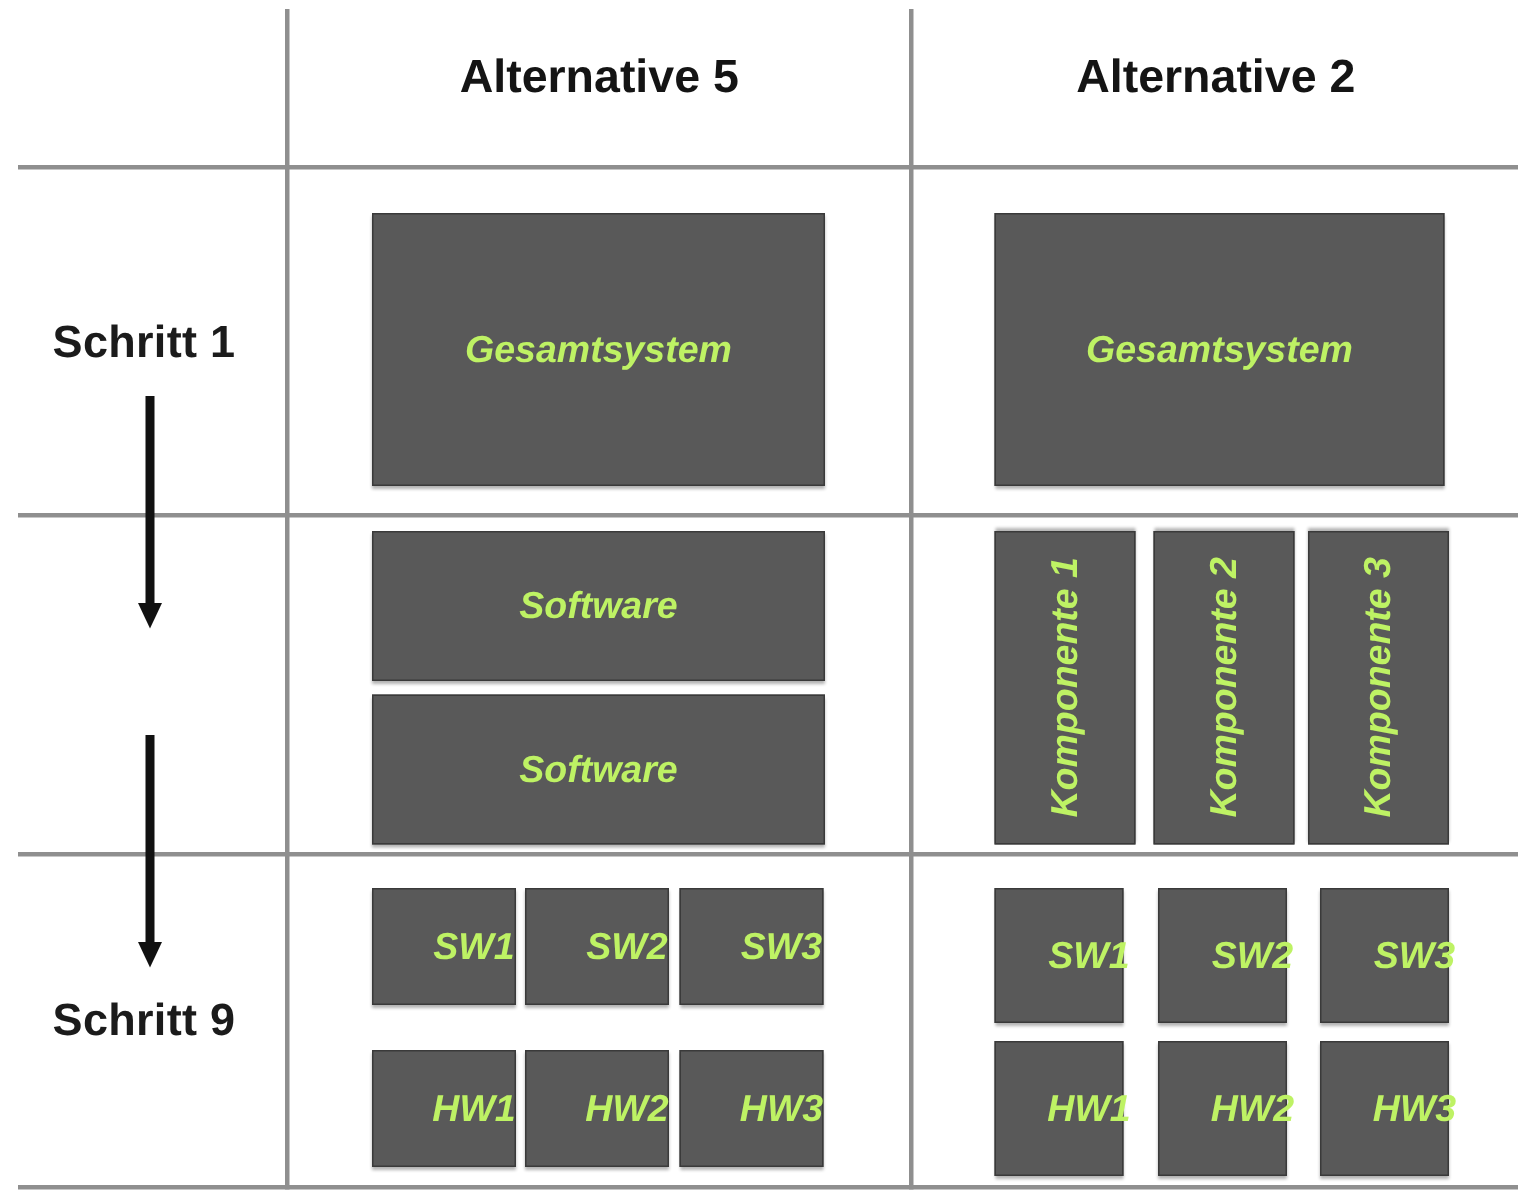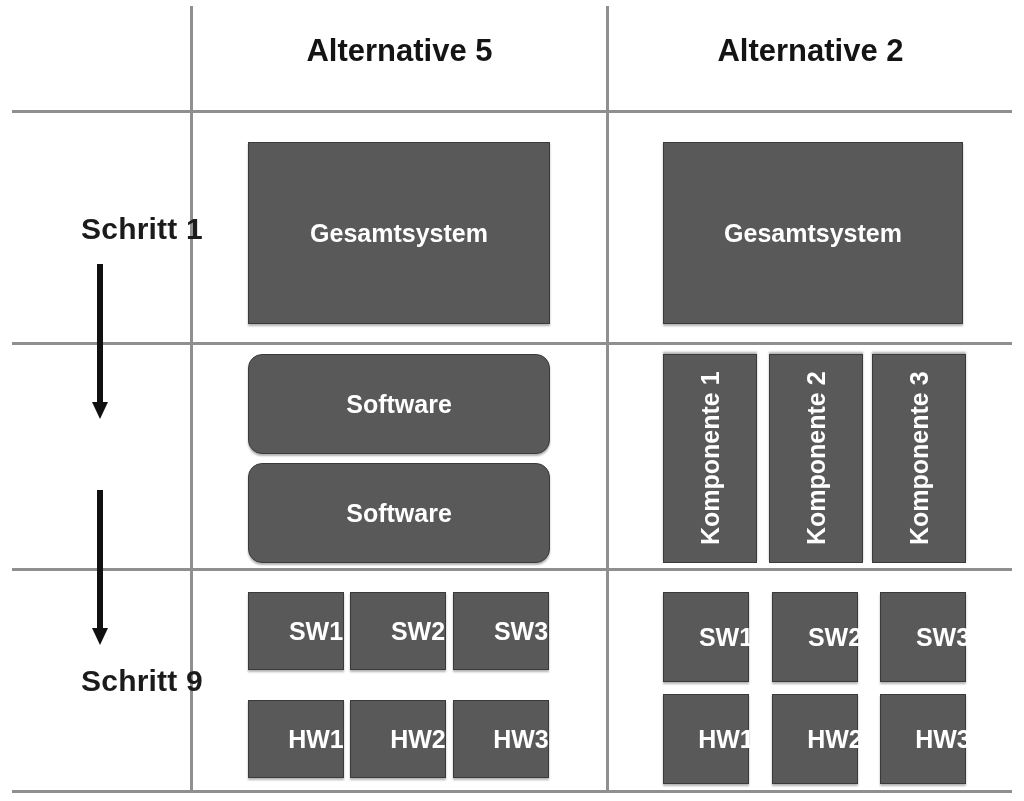--- a/index.html
+++ b/index.html
@@ -39,21 +39,20 @@
   .step-label {
     position: absolute;
     left: 0;
     width: 192px;
     text-align: center;
     font-size: 30px;
     font-weight: 700;
     color: #1b1b1b;
     letter-spacing: .2px;
     white-space: nowrap;
-    margin-left: 46px;
   }
 
   
   .arrow {
     position: absolute;
     left: 92px;
     width: 16px;
   }
   .arrow .shaft {
     position: absolute;
@@ -75,26 +74,27 @@
   
   .blk {
     position: absolute;
     background: #595959;
     border: 1px solid #3a3a3a;
     box-shadow: 0 2px 2px rgba(0,0,0,.30);
     box-sizing: border-box;
     display: flex;
     align-items: center;
     justify-content: center;
-    color: #ffffff;
+    color: #bef264;
     font-weight: 700;
     line-height: 1.05;
+    font-style: italic;
   }
   .blk.big   { font-size: 25px; }
-  .blk.mid   { font-size: 25px; border-radius: 14px; }
+  .blk.mid   { font-size: 25px; }
   .blk.small { font-size: 25px; padding-left: 40px; }
   .blk.vert {
     writing-mode: vertical-rl;
     transform: rotate(180deg);
     font-size: 25px;
   }
 
   
   .col-title {
     position: absolute;

